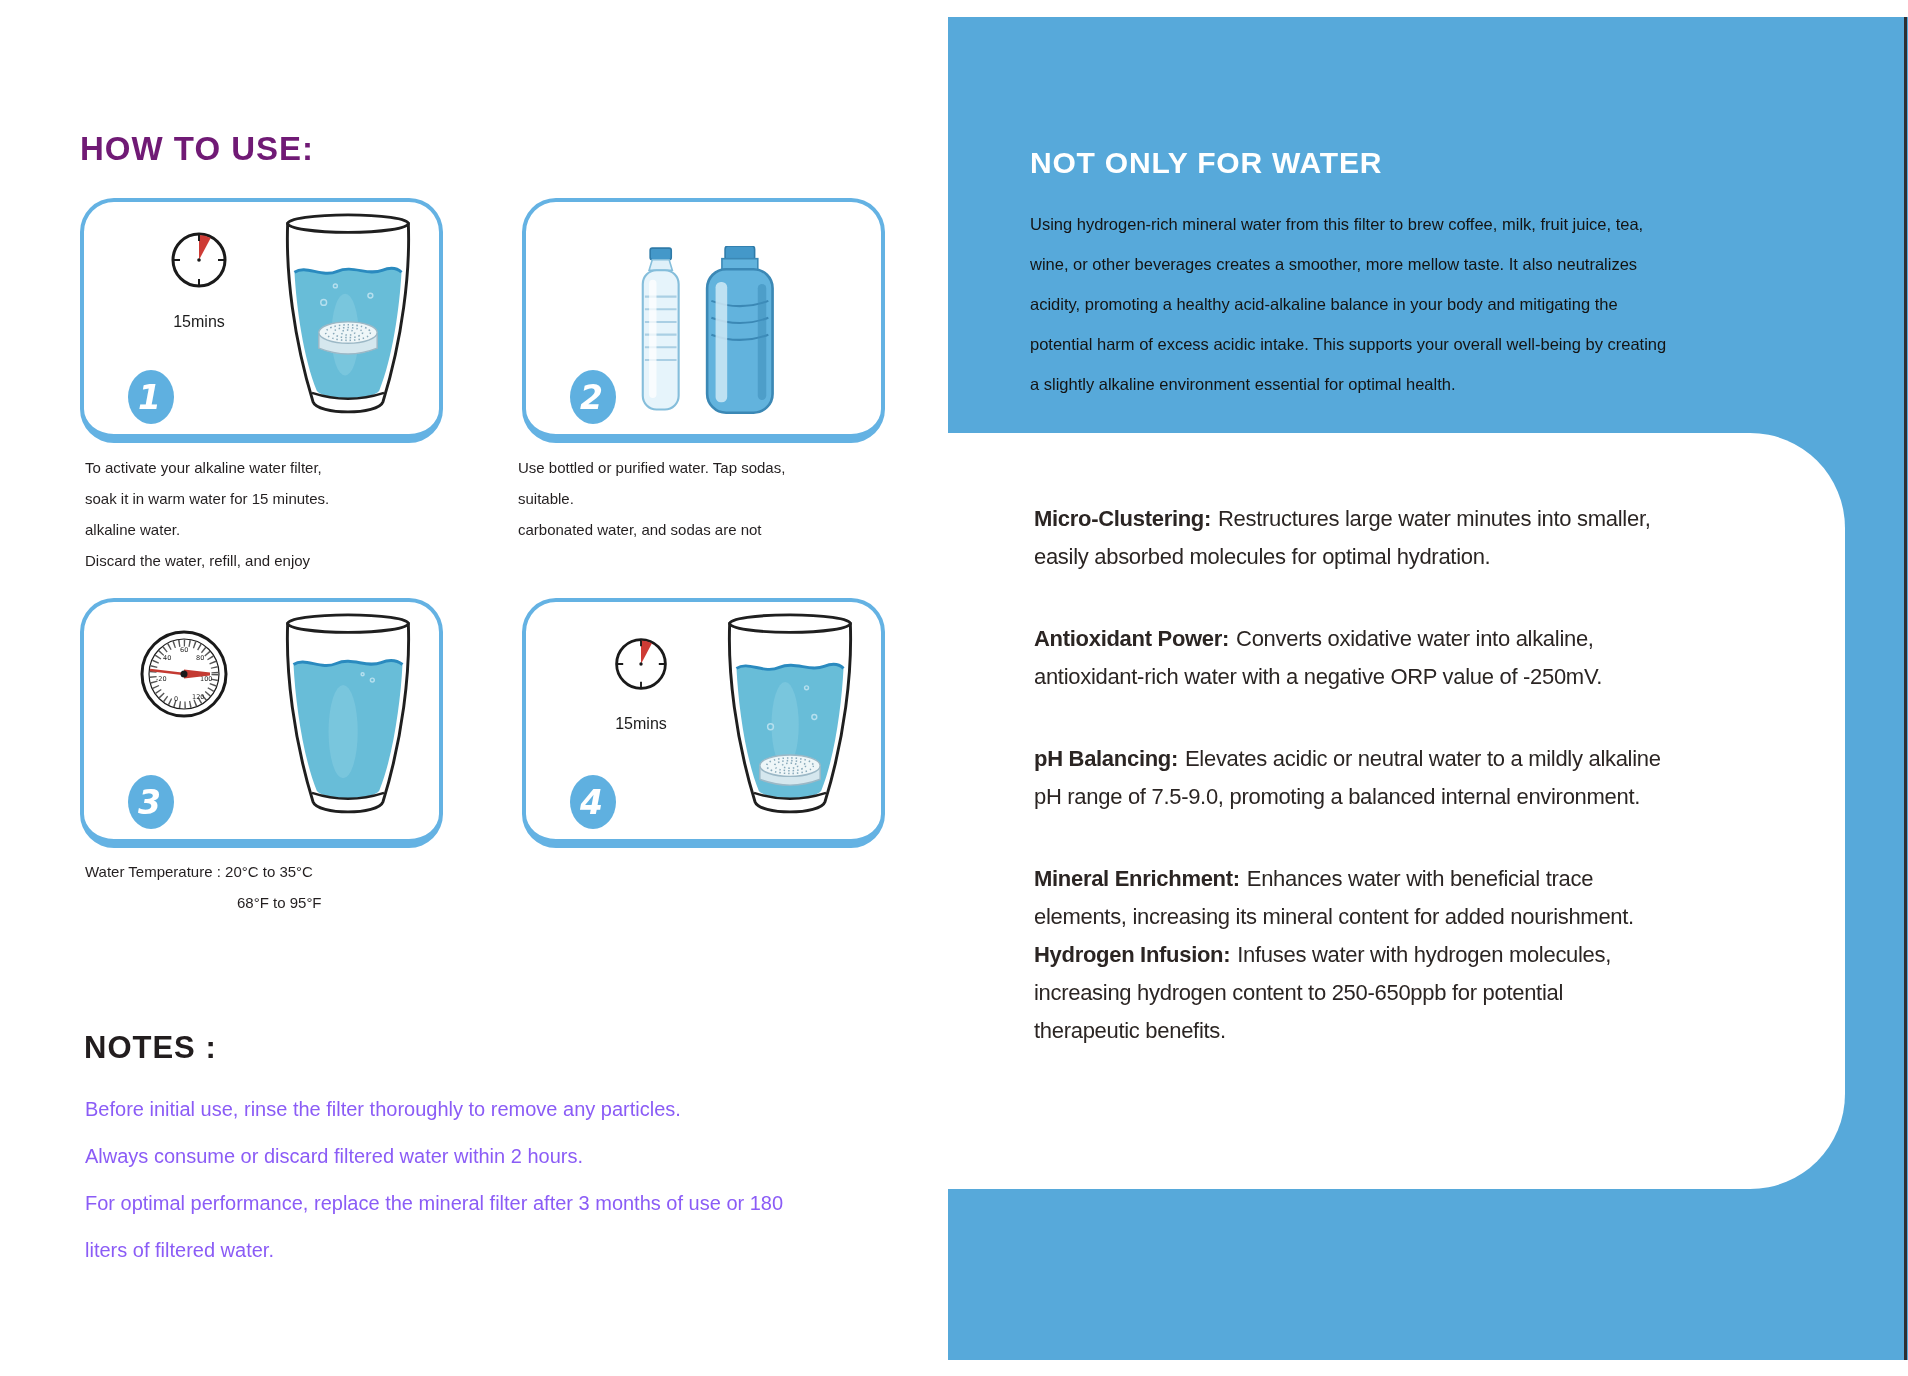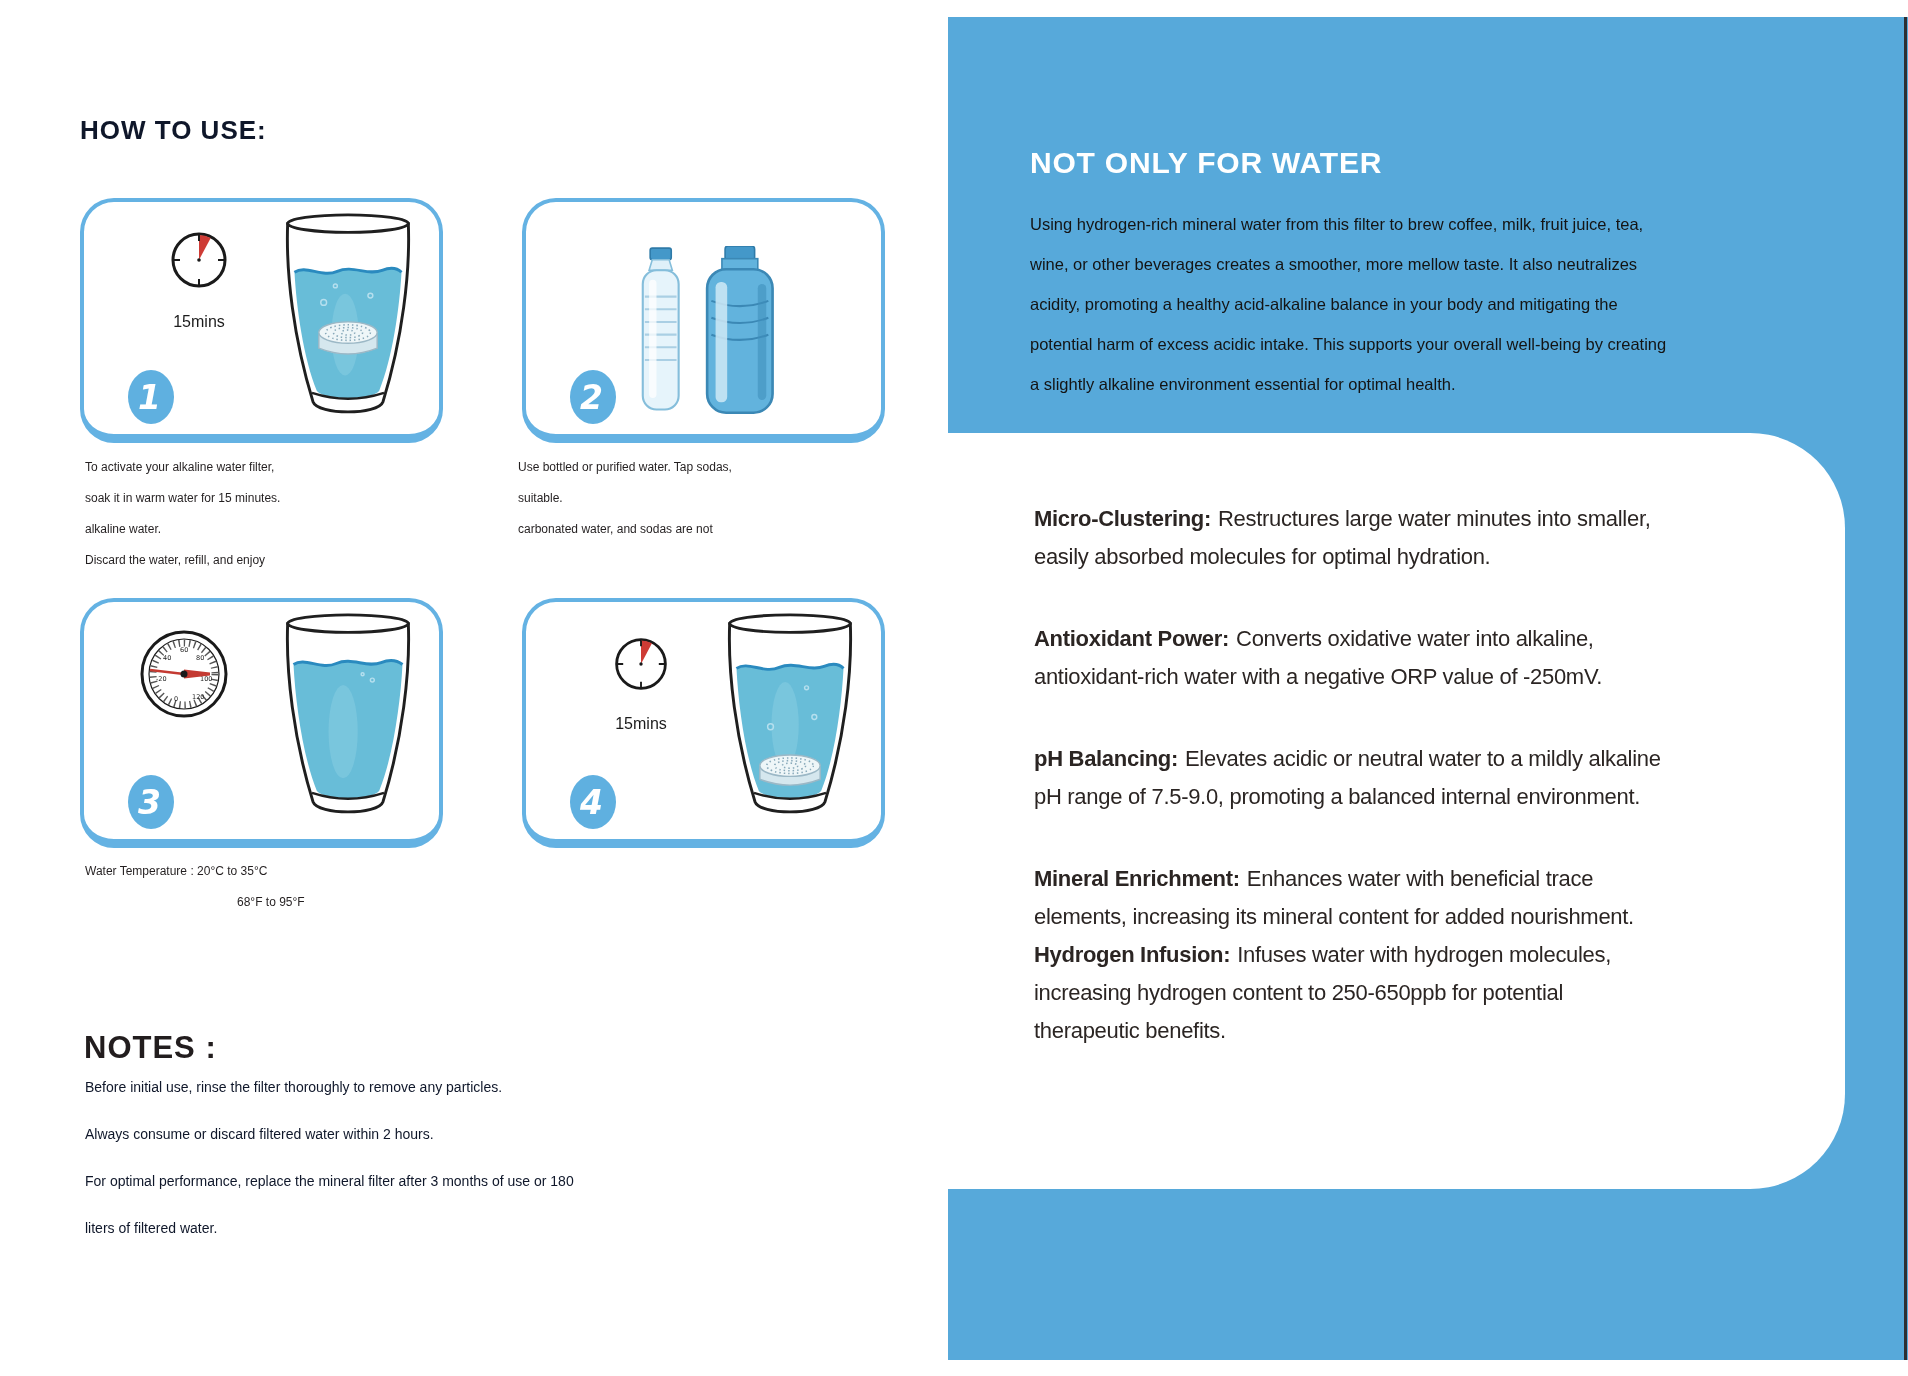--- a/index.html
+++ b/index.html
@@ -2,22 +2,22 @@
 <html><head>
 <meta charset="utf-8">
 <style>
   html,body{margin:0;padding:0;background:#ffffff;}
   .page{
     position:relative;width:1908px;height:1376px;background:#ffffff;
     font-family:"Liberation Sans", sans-serif;color:#231f20;overflow:hidden;
   }
   
   .howto-heading{
-    position:absolute;left:80px;top:115px;font-size:26px;font-weight:bold;
-    letter-spacing:1px;color:#0f172a;margin:0;
+    position:absolute;left:80px;top:130px;font-size:33px;font-weight:bold;
+    letter-spacing:1px;color:#701a75;margin:0;
   }
   .step-card{
     position:absolute;width:355px;height:232px;background:#fff;
     border:4px solid #64b2e3;border-bottom-width:9px;border-radius:34px;
   }
   .card-1{left:80px;top:198px;}
   .card-2{left:522px;top:198px;}
   .card-3{left:80px;top:598px;height:237px;}
   .card-4{left:522px;top:598px;height:237px;}
   .clock-wrap{position:absolute;left:60px;top:26px;width:110px;text-align:center;}
@@ -26,31 +26,31 @@
   .glass-wrap{position:absolute;right:18px;top:8px;}
   .gauge-wrap{position:absolute;left:52px;top:24px;text-align:right;}
   .bottles-wrap{position:absolute;left:86px;top:44px;}
   .step-badge{
     position:absolute;left:44px;bottom:10px;width:46px;height:54px;
     background:#5fb0e0;border-radius:50%;color:#fff;
     font-family:"DejaVu Sans", sans-serif;font-style:italic;font-weight:bold;
     font-size:33px;display:flex;align-items:center;justify-content:center;
     padding-right:3px;box-sizing:border-box;
   }
-  .step-caption{position:absolute;font-size:12px;line-height:31px;color:#231f20;width:420px;}
+  .step-caption{position:absolute;font-size:15px;line-height:31px;color:#231f20;width:420px;}
   .cap-1{left:85px;top:452px;}
   .cap-2{left:518px;top:452px;}
   .cap-3{left:85px;top:856px;}
   .cap-4{left:518px;top:856px;}
   .cap-3 .line:nth-child(2){padding-left:152px;}
   .notes-heading{
     position:absolute;left:84px;top:1030px;font-size:31px;font-weight:bold;
     letter-spacing:1px;color:#221d1e;margin:0;
   }
-  .notes-body{position:absolute;left:85px;top:1064px;width:800px;font-size:14px;line-height:47px;color:#0f172a;}
+  .notes-body{position:absolute;left:85px;top:1086px;width:800px;font-size:20px;line-height:47px;color:#8b5cf6;}
   
   .blue-panel{position:absolute;left:948px;top:17px;width:960px;height:1343px;background:#57a9da;}
   .white-cutout{position:absolute;left:948px;top:433px;width:897px;height:756px;background:#ffffff;border-radius:0 95px 95px 0;}
   .edge-line{position:absolute;left:1904px;top:17px;width:3px;height:1343px;background:#2e2e31;}
   .right-heading{
     position:absolute;left:1030px;top:146px;font-size:30px;font-weight:bold;
     color:#ffffff;letter-spacing:0.8px;margin:0;
   }
   .right-intro{position:absolute;left:1030px;top:204px;width:800px;font-size:16.5px;line-height:40px;color:#141414;}
   .features{position:absolute;left:1034px;top:500px;width:770px;font-size:22px;line-height:38px;color:#2b2523;letter-spacing:-0.3px;}

